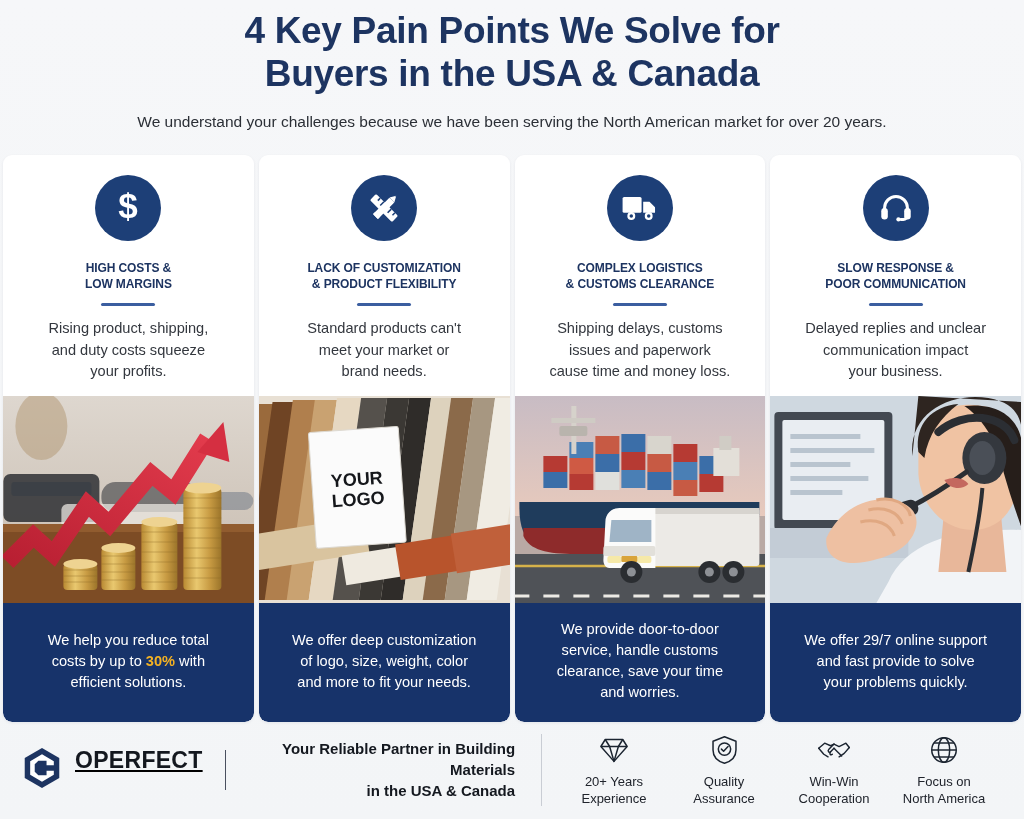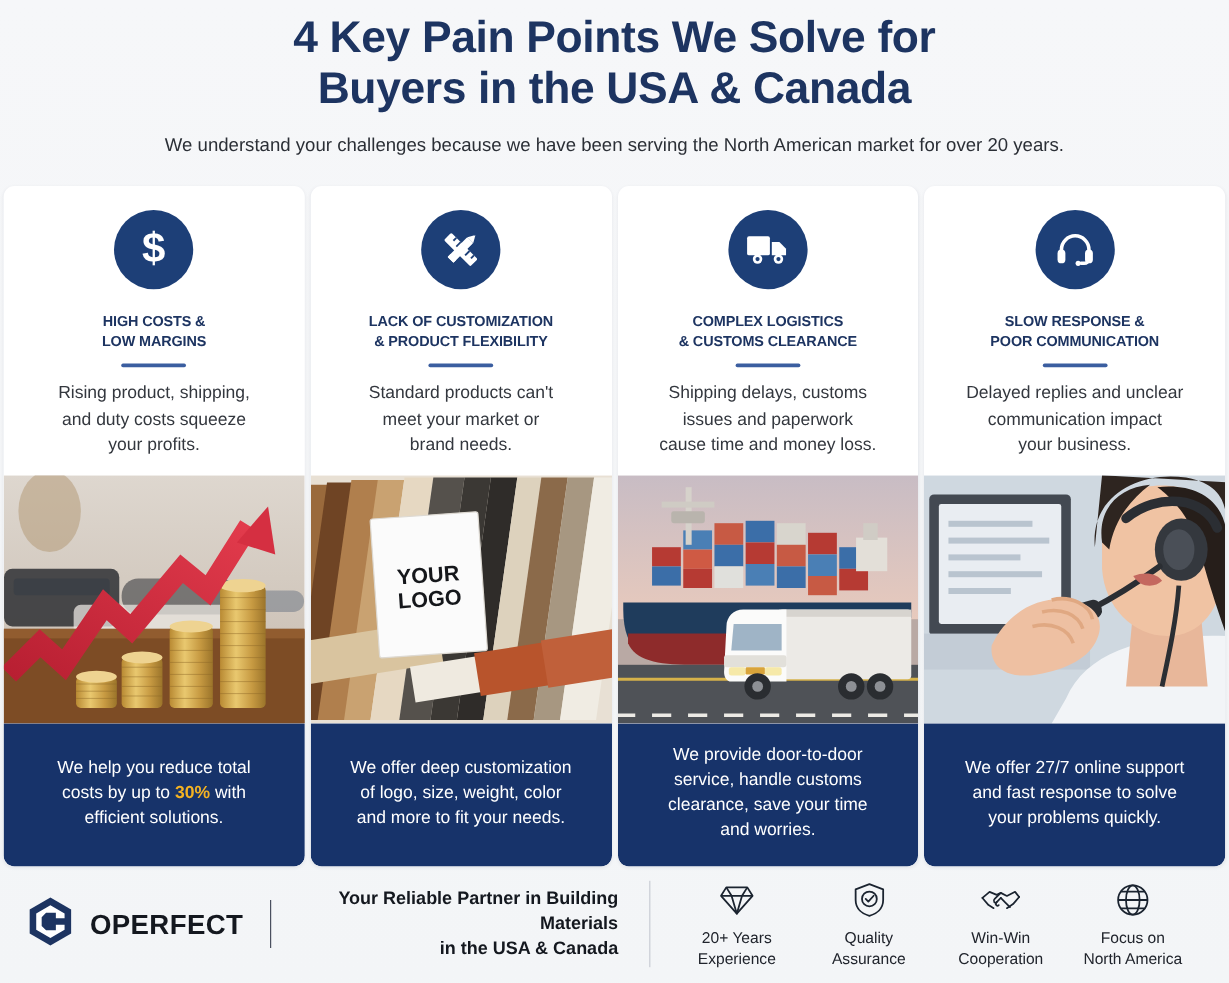--- a/index.html
+++ b/index.html
@@ -79,21 +79,21 @@
   }
   .card-solution .ln { display: block; }
   .hl { color: #f4b223; font-weight: 700; }
 
   
   .footer {
     flex: 1 1 auto;
     display: flex; align-items: center;
     padding: 0 26px 0 22px; gap: 0;
   }
-  .brand { display: flex; align-items: center; gap: 13px; }
+  .brand { display: flex; gap: 13px; text-decoration: underline; }
   .brand-name {
     font-size: 23px; font-weight: 800; color: #14181f; letter-spacing: 0.3px;
   }
   .vline { width: 2px; height: 40px; background: #2b3344; margin: 0 22px; opacity:.85; }
   .tagline {
     font-size: 15px; font-weight: 700; color: #14181f; line-height: 1.38;
     max-width: 330px;
     text-align: right;
   }
   .tagline .ln { display: block; }
@@ -441,22 +441,22 @@
           <path d="M58 142 C72 112 100 100 124 104 C146 108 152 122 146 136 C140 152 120 162 96 166 C74 170 56 162 58 142 Z" fill="#eec0a2"></path>
           <path d="M108 104 C124 100 140 108 142 120" stroke="#e0a882" stroke-width="3" fill="none"></path>
           <path d="M100 114 C116 110 130 116 134 128" stroke="#e0a882" stroke-width="3" fill="none"></path>
           <path d="M92 126 C108 122 122 128 126 140" stroke="#e0a882" stroke-width="3" fill="none"></path>
 
           <path d="M176 84 C186 80 196 82 200 88 C194 94 182 94 176 84 Z" fill="#c4685f"></path>
         </svg>
       </div>
 
       <div class="card-solution">
-        <span class="ln">We offer 27/7 online support</span>
-        <span class="ln">and fast response to solve</span>
+        <span class="ln">We offer 29/7 online support</span>
+        <span class="ln">and fast provide to solve</span>
         <span class="ln">your problems quickly.</span>
       </div>
     </div>
 
   </div>
 
   <div class="footer">
 
     <div class="brand">
       <span>

